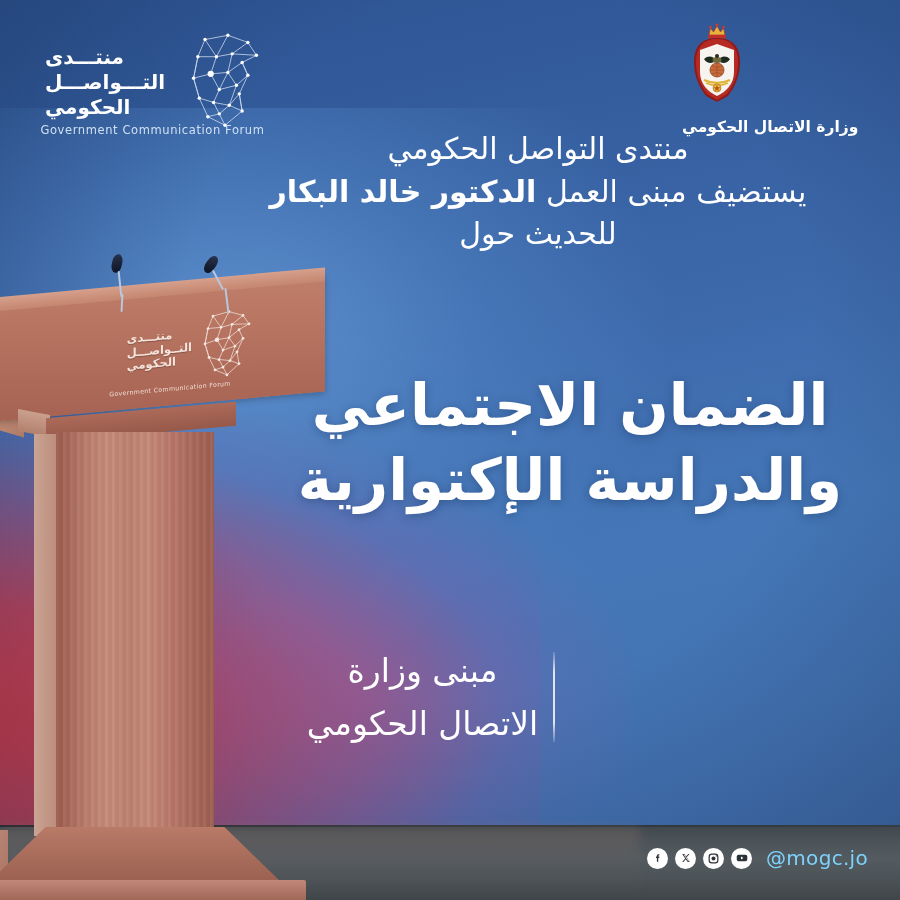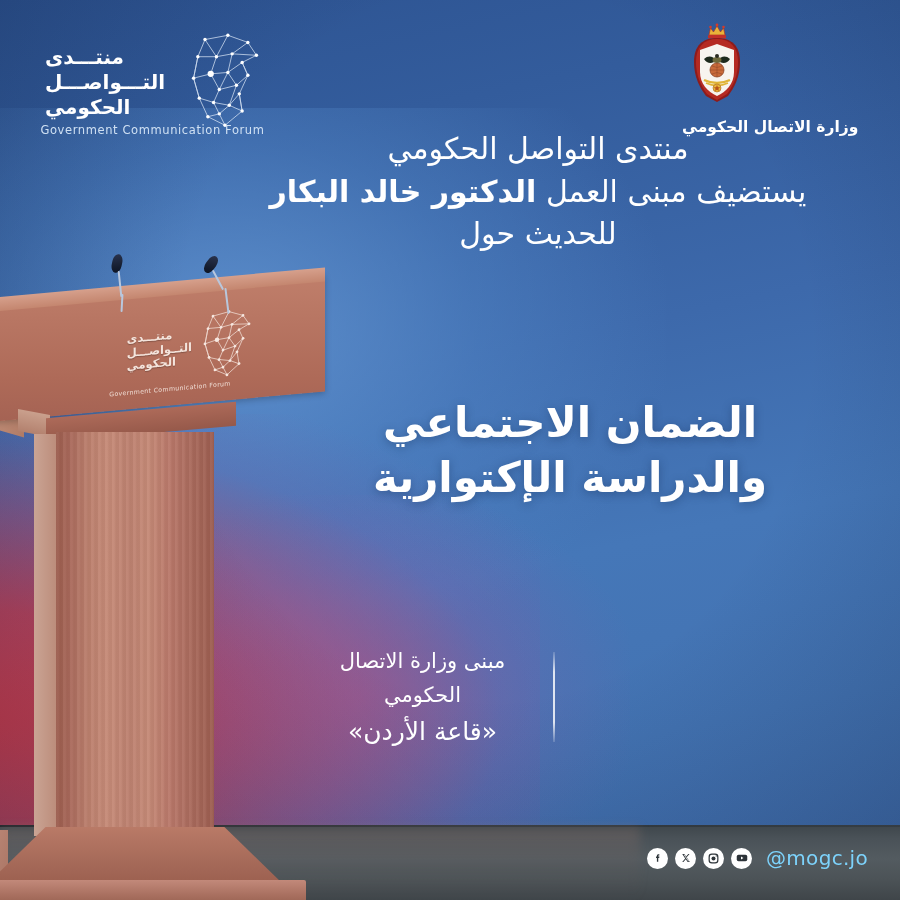--- a/index.html
+++ b/index.html
@@ -145,34 +145,33 @@
     text-align:center;color:#ffffff;
   }
   .hdr-l1{font-size:30px;font-weight:500;line-height:1.42;letter-spacing:0px;}
   .hdr-l2{font-size:30px;font-weight:500;line-height:1.42;}
   .hdr-l2 b{font-weight:800;}
   .hdr-l3{font-size:30px;font-weight:500;line-height:1.42;}
   
   .title{
     position:absolute;right:30px;top:368px;width:600px;
     text-align:center;color:#ffffff;
-    font-size:42px;font-weight:800;line-height:1.30;letter-spacing:-.5px;
+    font-size:58px;font-weight:800;line-height:1.30;letter-spacing:-.5px;
     text-shadow:0 2px 10px rgba(14,36,74,.35);
-    margin-top:28px;
   }
   
   .details{position:absolute;right:40px;top:645px;width:560px;height:108px;}
   .det-divider{
     position:absolute;left:253px;top:7px;width:1.6px;height:90px;
     background:linear-gradient(180deg,rgba(255,255,255,.15) 0%,rgba(255,255,255,.82) 22%,rgba(255,255,255,.82) 78%,rgba(255,255,255,.15) 100%);
   }
   .det-col{position:absolute;top:0;color:#ffffff;text-align:center;}
   .det-right{right:0;width:245px;}
   .det-left{left:0;width:245px;}
-  .det-l1{font-size:21px;font-weight:500;line-height:1.60;}
+  .det-l1{font-size:33px;font-weight:500;line-height:1.60;}
   .det-l2{font-size:25px;font-weight:500;line-height:1.60;}
   
   .social{
     position:absolute;right:32px;top:846px;display:flex;align-items:center;gap:7px;
     direction:ltr;
   }
   .soc-ico{
     width:21px;height:21px;border-radius:50%;background:#ffffff;
     display:flex;align-items:center;justify-content:center;flex:0 0 auto;
   }
@@ -347,21 +346,20 @@
 
   <div class="title">
     <div>الضمان الاجتماعي</div>
     <div>والدراسة الإكتوارية</div>
   </div>
 
   <div class="details">
     <div class="det-divider"></div>
     <div class="det-col det-left">
       <div class="det-l1">مبنى وزارة الاتصال الحكومي</div>
-      <div class="det-l2">«قاعة الأردن»</div>
     </div>
   </div>
 
   <div class="social">
     <div class="soc-ico">
       <svg width="13" height="13" viewBox="0 0 24 24">
           <path fill="#2c3338" d="M15.5 8.5h-2.1V7.2c0-.6.4-.8.7-.8h1.3V4.1h-1.9c-2.1 0-2.6 1.6-2.6 2.6v1.8H9.3v2.4h1.6v6.9h2.5v-6.9h1.8l.3-2.4z"></path>
         </svg>
     </div>
     <div class="soc-ico">

